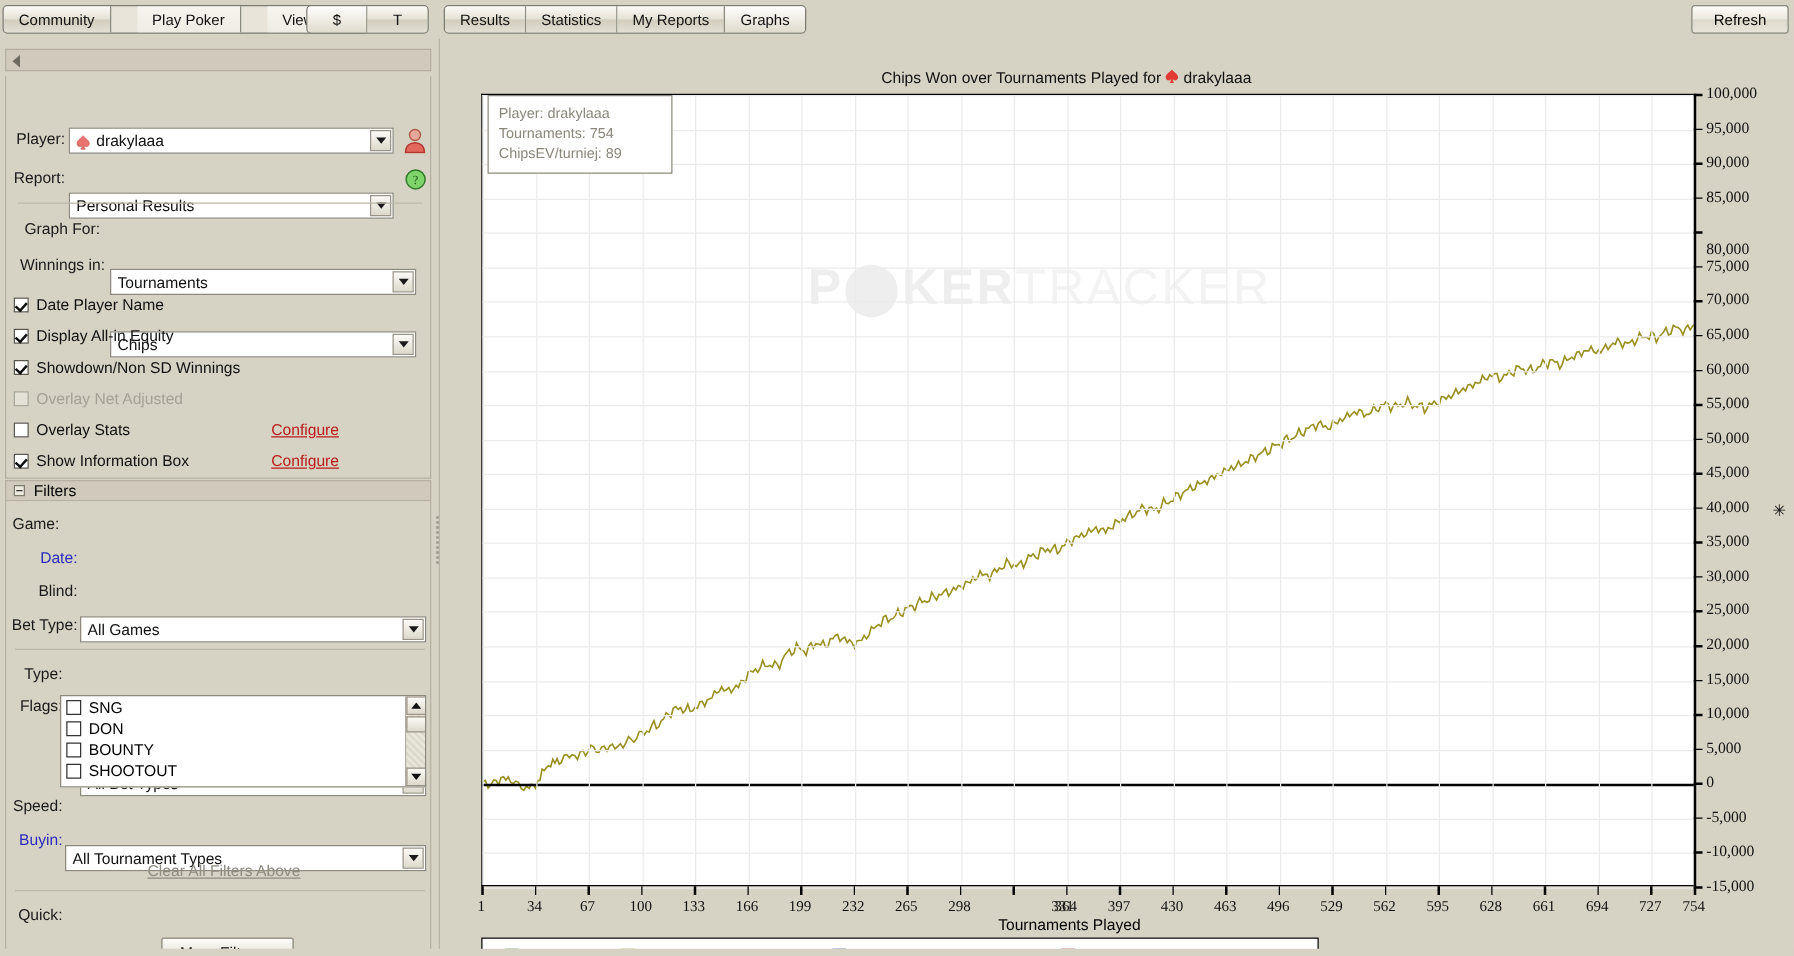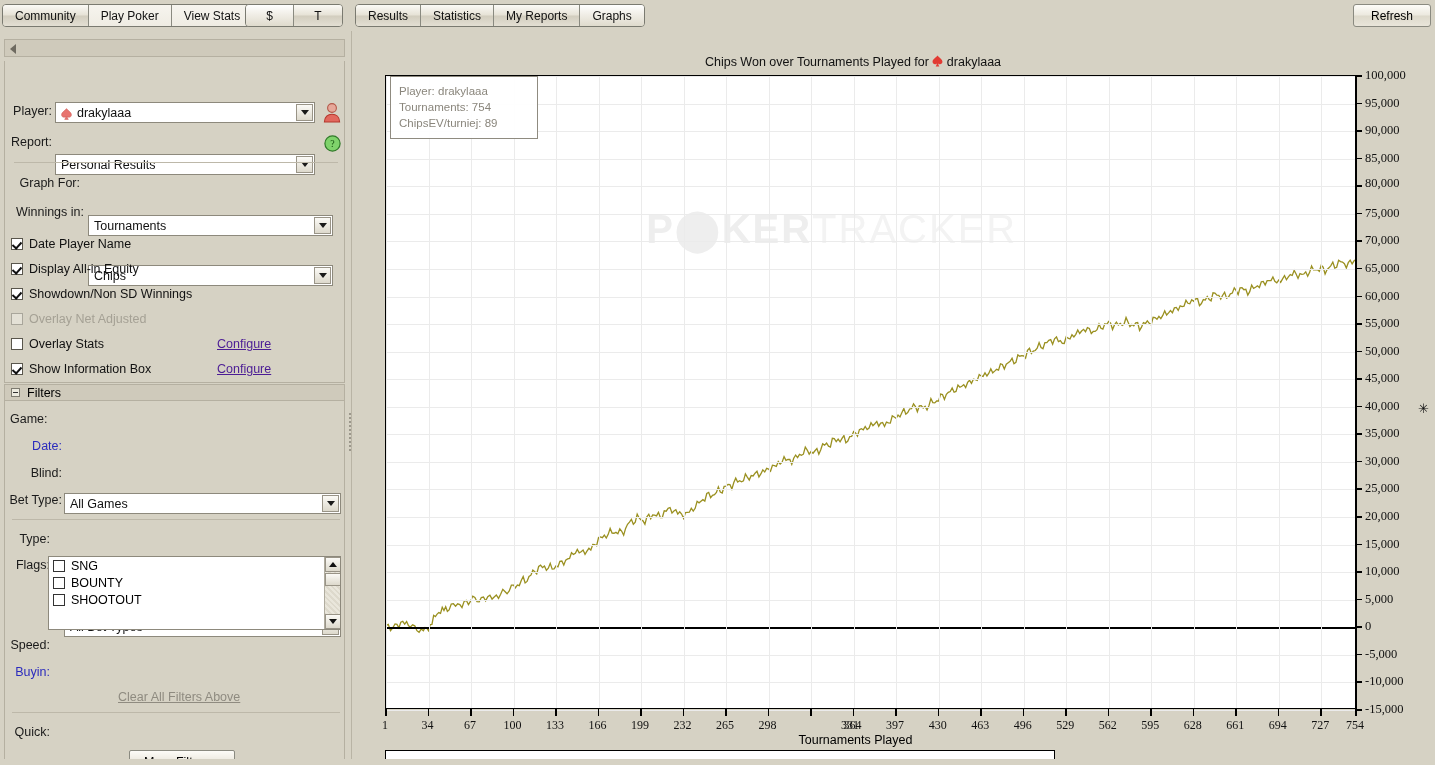--- a/index.html
+++ b/index.html
@@ -27,21 +27,21 @@
     border-right: 1px solid #8a8a80; cursor: default; white-space: nowrap;
   }
   .btngroup .tbtn:last-child { border-right: none; }
   .btngroup .tbtn.sel {
     background: linear-gradient(to bottom,#f6f4ee 0%,#efece3 100%);
   }
   .btngroup .tbtn.active {
     background: linear-gradient(to bottom,#ffffff 0%,#efece4 50%,#dfdbcd 100%);
   }
 
-  #grp-community { left: 2px; top: 4px; }
+  #grp-community { left: 2px; top: 4px; gap: 21px; }
   #grp-money { left: 245px; top: 4px; }
   #grp-money .tbtn { min-width: 48px; }
   #grp-report { left: 355px; top: 4px; }
   #grp-report .tbtn { min-width: 62px; }
 
   #refresh-btn {
     position: absolute; right: 4px; top: 4px; height: 23px; min-width: 78px;
     border: 1px solid #8a8a80; border-radius: 3px; padding: 0 14px;
     background: linear-gradient(to bottom,#fdfcf8 0%,#ece9df 48%,#ddd9cb 52%,#e9e5da 100%);
     display:flex; align-items:center; justify-content:center; font-size: 12px; cursor: default;
@@ -98,21 +98,21 @@
   }
   .cbox.checked::after {
     content:""; position:absolute; left:2px; top:1px; width:4px; height:7px;
     border:solid #101010; border-width:0 2px 2px 0; transform: rotate(42deg);
   }
   .cbox.dis { border-color:#a9a69b; background:#e4e1d6; }
   .cbtext { font-size: 12.5px; color:#111; white-space: nowrap; }
   .cbtext.dis { color:#a5a195; }
 
   .link-cfg {
-    position:absolute; font-size:12.5px; color:#4c1d95; text-decoration: underline; cursor: default;
+    position:absolute; font-size:12.5px; color:#b91c1c; text-decoration: underline; cursor: default;
   }
 
   .filters-hdr {
     position:absolute; left:4px; top:353px; width:341px; height:17px;
     background:#cfcabb; border:1px solid #b5b0a1; display:flex; align-items:center; padding-left:6px;
   }
   .filters-hdr .minus {
     width:9px;height:9px;border:1px solid #7d7a70;background:#eceadf;position:relative;margin-right:7px;
   }
   .filters-hdr .minus::after{ content:""; position:absolute; left:1px; top:3px; width:5px;height:1px;background:#333;}
@@ -371,28 +371,38 @@
       <span class="arrowbox">
           <i></i>
         </span>
     </div>
 
     <div class="hr" style="left:12px; top:488px; width:328px;"></div>
 
     <div class="row" style="left:6px; top:501px; width:44px; justify-content:flex-end;">
       <span class="lbl">Type:</span>
     </div>
+    <div class="combo" style="left:52px; top:498px; width:289px;">
+      <span class="txt">All Tournament Types</span>
+      <span class="arrowbox">
+          <i></i>
+        </span>
+    </div>
 
     <div class="row" style="left:6px; top:527px; width:44px; justify-content:flex-end;">
       <span class="lbl">Flags:</span>
     </div>
     <div class="listbox" style="left:48px; top:525px; width:293px; height:74px;">
       <div class="lb-item">
         <span class="cbox"></span>
         <span>SNG</span>
+      </div>
+      <div class="lb-item">
+        <span class="cbox"></span>
+        <span>DON</span>
       </div>
       <div class="lb-item">
         <span class="cbox"></span>
         <span>BOUNTY</span>
       </div>
       <div class="lb-item">
         <span class="cbox"></span>
         <span>SHOOTOUT</span>
       </div>
       <div class="lb-scroll">
@@ -563,21 +573,21 @@
       <div class="ylabel" style="top: 292.087px;">55,000</div>
       <div class="ytick" style="top: 264.522px;"></div>
       <div class="ylabel" style="top: 264.522px;">60,000</div>
       <div class="ytick" style="top: 236.957px;"></div>
       <div class="ylabel" style="top: 236.957px;">65,000</div>
       <div class="ytick" style="top: 209.391px;"></div>
       <div class="ylabel" style="top: 209.391px;">70,000</div>
       <div class="ytick" style="top: 181.826px;"></div>
       <div class="ylabel" style="top: 181.826px;">75,000</div>
       <div class="ytick" style="top: 154.261px;"></div>
-      <div class="ylabel" style="top: 152px;">80,000</div>
+      <div class="ylabel" style="top: 169px;">80,000</div>
       <div class="ytick" style="top: 126.696px;"></div>
       <div class="ylabel" style="top: 126.696px;">85,000</div>
       <div class="ytick" style="top: 99.1304px;"></div>
       <div class="ylabel" style="top: 99.1304px;">90,000</div>
       <div class="ytick" style="top: 71.5652px;"></div>
       <div class="ylabel" style="top: 71.5652px;">95,000</div>
       <div class="ytick" style="top: 44px;"></div>
       <div class="ylabel" style="top: 44px;">100,000</div>
       <div class="xtick" style="left: 32px;"></div>
       <div class="xlabel" style="left: 32px;">1</div>

